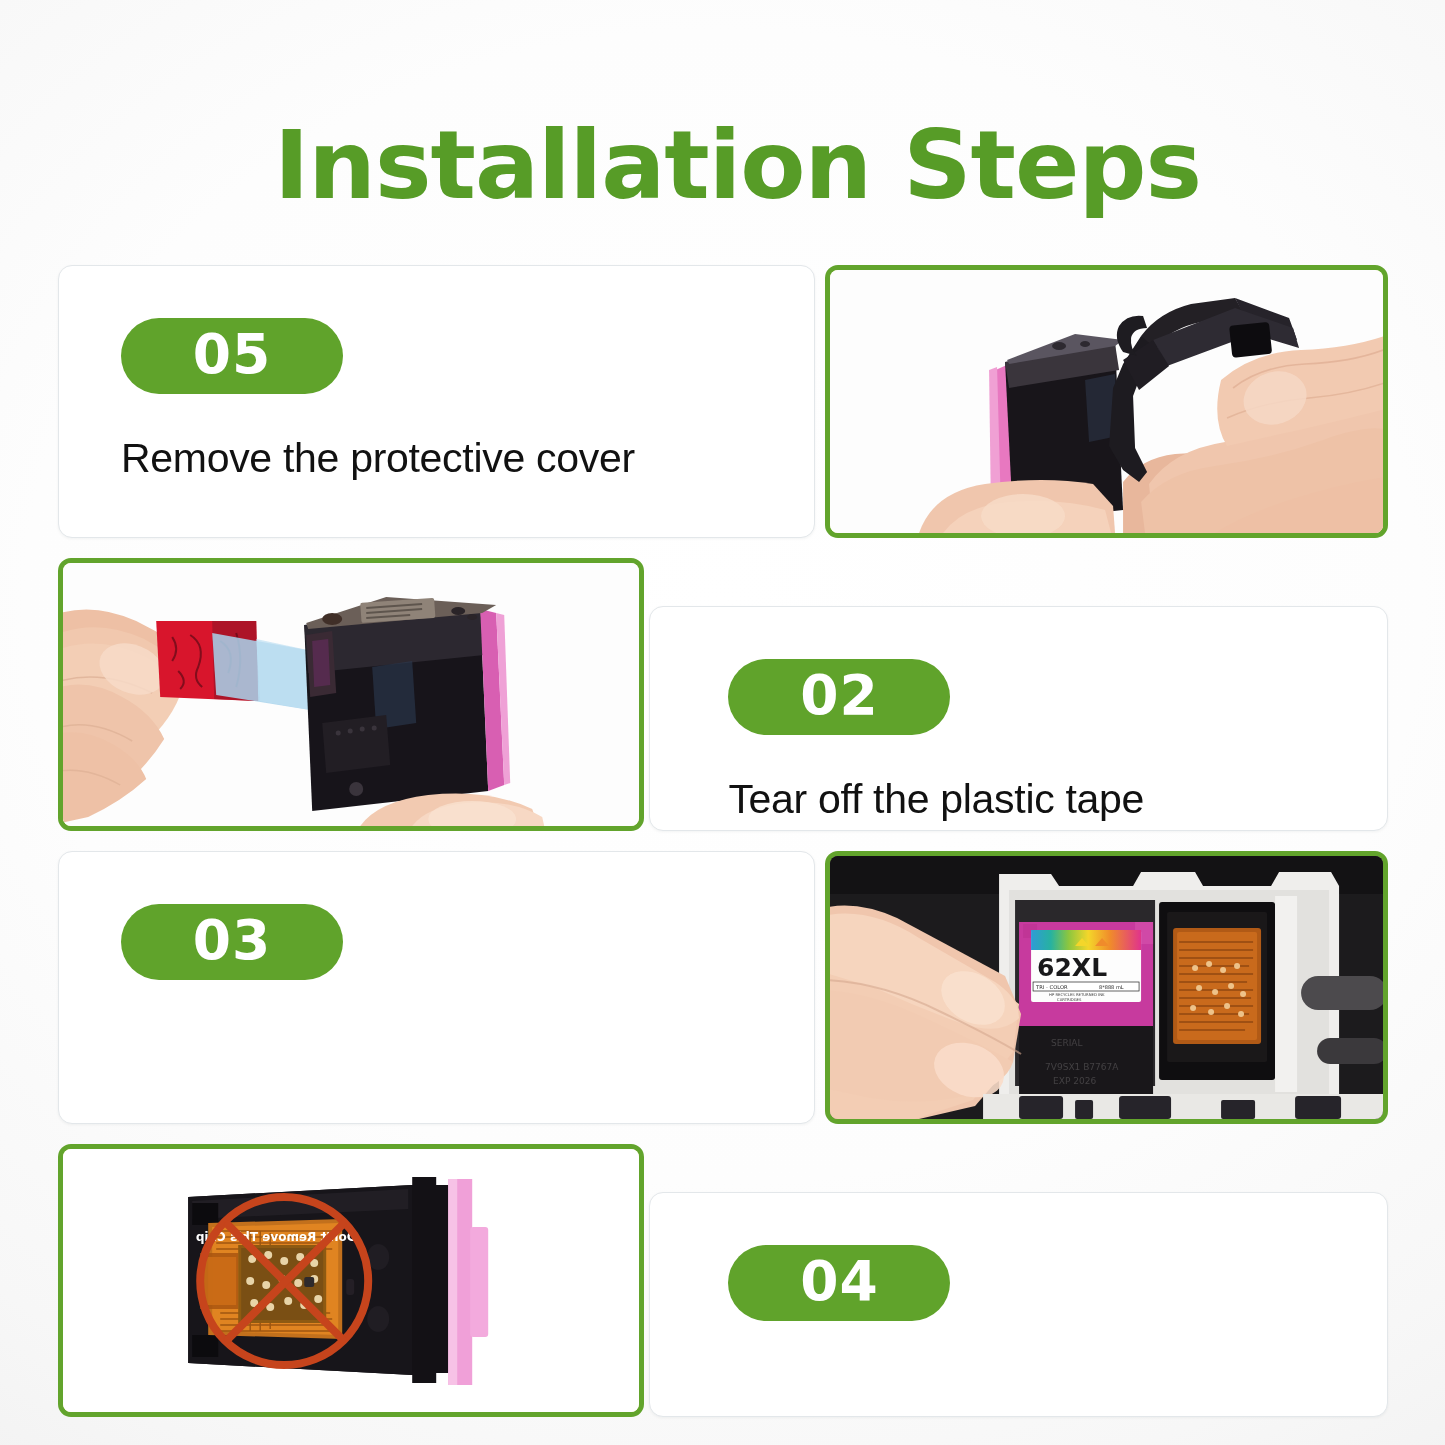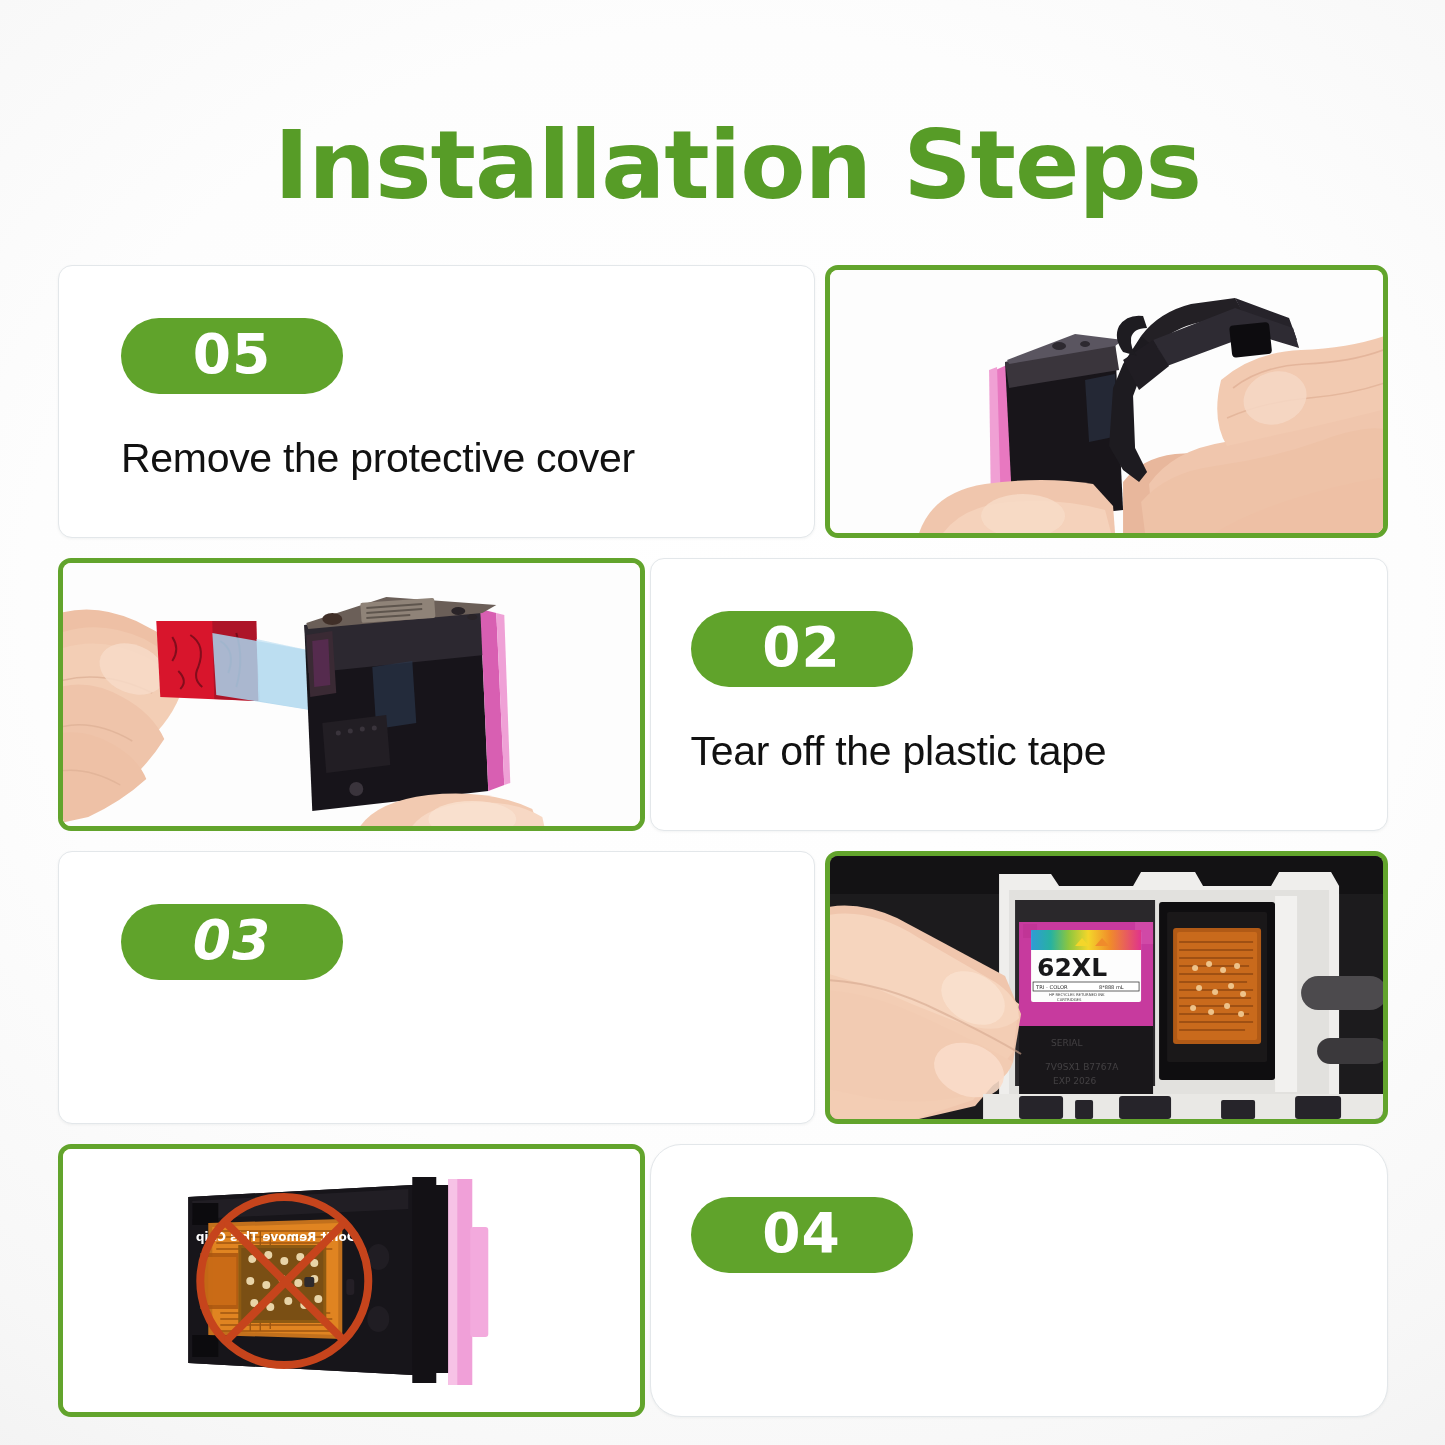--- a/index.html
+++ b/index.html
@@ -53,21 +53,21 @@
   .text-card {
     background: #ffffff;
     border: 1px solid #e3e7ea;
     border-radius: 14px;
     box-shadow: 0 1px 3px rgba(20,30,40,0.05);
     padding: 52px 0 0 62px;
     position: relative;
   }
   .step-row:not(.reverse) .text-card { width: 768px; margin-right: 5px; }
   .step-row.reverse  .text-card { width: 745px; margin-right: 0; margin-left: 5px;
-                                   padding-left: 40px; }
+                                   padding-left: 78px; margin-top: 48px; }
 
   .badge {
     display: inline-flex;
     align-items: center;
     justify-content: center;
     width: 222px;
     height: 76px;
     border-radius: 40px;
     background: #60a32b;
     color: #ffffff;
@@ -103,25 +103,25 @@
 
   .photo-card svg { display: block; width: 100%; height: 100%; }
 
   
   .row1 .text-card  { width: 748px; }
   .row1 .photo-card { width: 577px; margin-left: 5px; }
 
   .row2 .photo-card { width: 592px; }
   .row2 .text-card  { width: 733px; }
 
-  .row3 .text-card  { width: 748px; font-style: italic; }
+  .row3 .text-card  { width: 748px; }
   .row3 .photo-card { width: 577px; margin-left: 5px; }
 
   .row4 .photo-card { width: 592px; }
-  .row4 .text-card  { width: 733px; border-radius: 31px; }
+  .row4 .text-card  { width: 733px; }
 </style>
 </head>
 <body>
 
 <div class="page-title">Installation Steps</div>
 
 <div class="steps">
 
   <div class="step-row row1">
 

